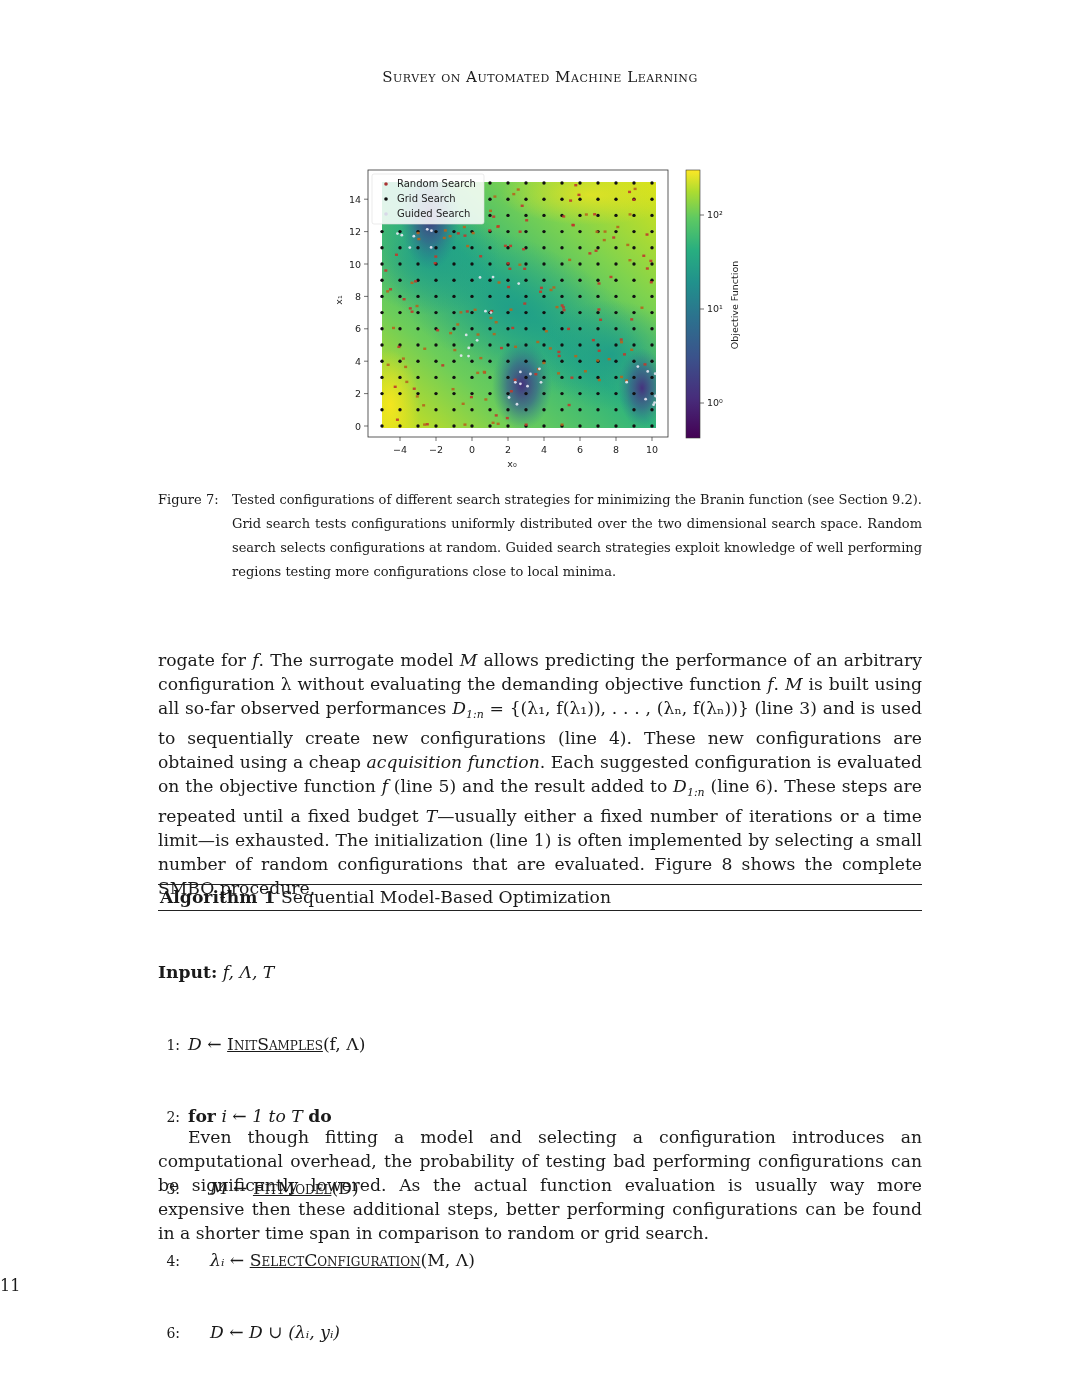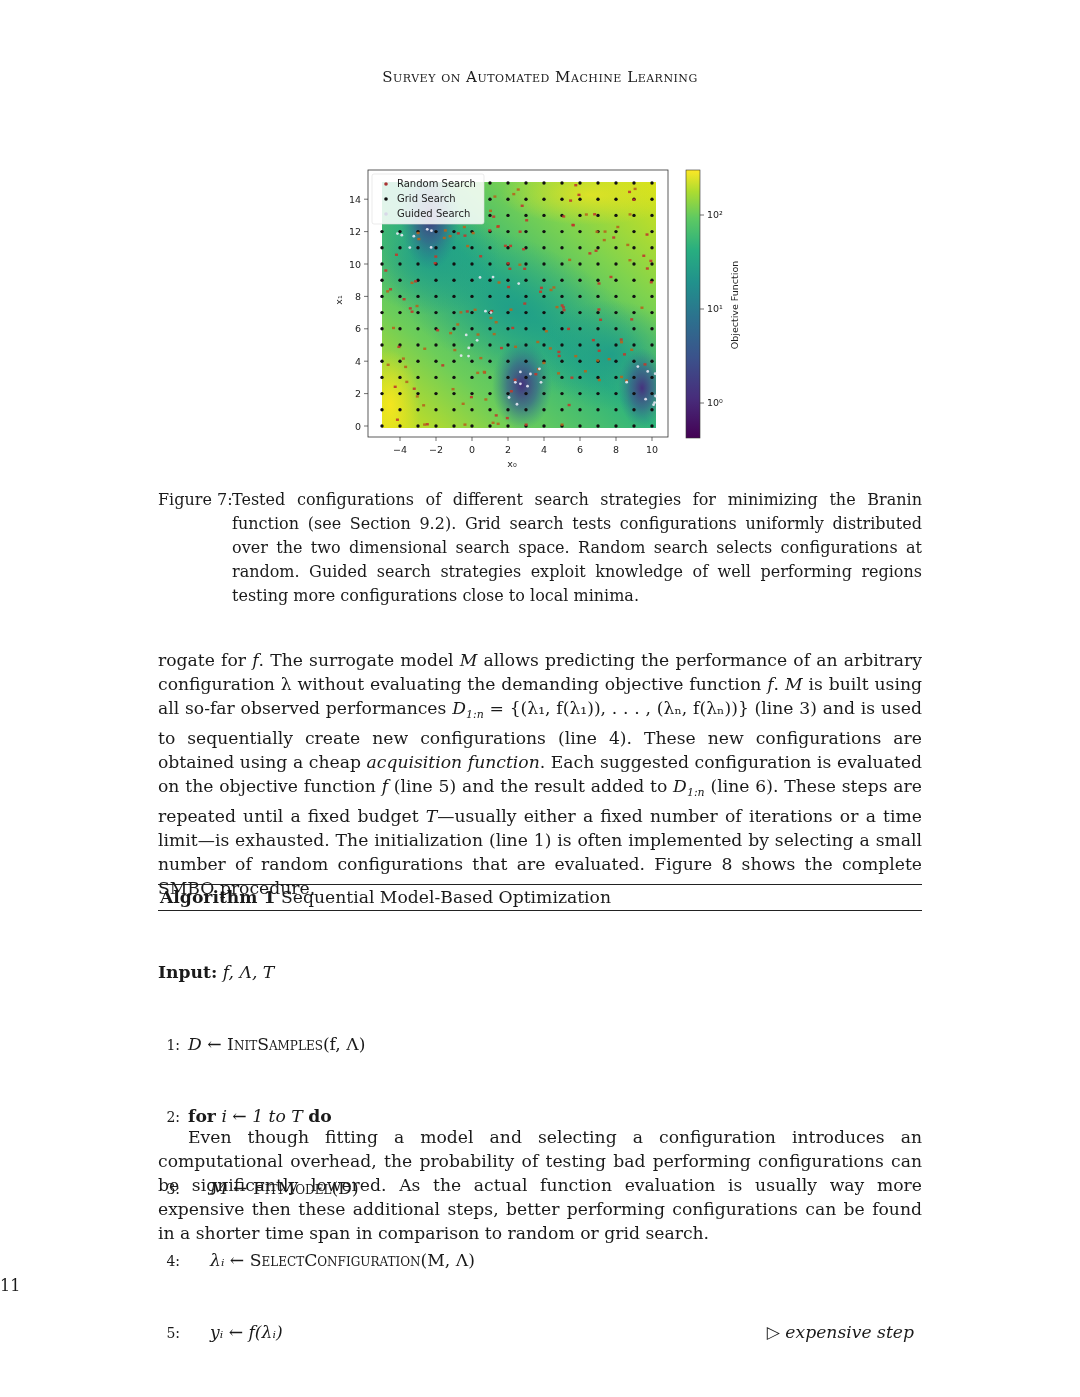--- a/index.html
+++ b/index.html
@@ -9,21 +9,21 @@
     overflow: hidden;
   }
   .running-head {
     position: absolute; top: 68px; left: 0; width: 1080px; text-align: center;
     font-size: 15px; letter-spacing: 0.5px; font-variant: small-caps;
   }
   .figure { position: absolute; left: 330px; top: 160px; width: 430px; height: 320px; }
   .figure svg { position: absolute; left: 0; top: 0; }
   .caption {
     position: absolute; left: 158px; top: 488px; width: 764px;
-    font-size: 16px; line-height: 24px; text-align: justify;
+    font-size: 13px; line-height: 24px; text-align: justify;
   }
   .caption .cap-label { position: absolute; left: 0; top: 0; }
   .caption .cap-text { margin-left: 74px; display: block; text-align: justify; }
   .para {
     position: absolute; left: 158px; width: 764px; font-size: 17.2px; line-height: 23.9px;
     text-align: justify;
   }
   .para1 { top: 649px; }
   .para2 { top: 1126px; text-indent: 30px; }
   .algo { position: absolute; left: 158px; top: 884px; width: 764px; font-size: 17.2px; }
@@ -31,21 +31,21 @@
   .algo .title { padding: 1px 2px 2px 2px; line-height: 22px; }
   .algo .rule-mid { border-top: 1px solid #222; }
   .algo .body { line-height: 24px; padding-top: 1px; }
   .algo .line { position: relative; height: 24px; white-space: nowrap; margin-top: 48px; }
   .algo .ln { display: inline-block; width: 22px; text-align: right; font-size: 14px; margin-right: 8px; }
   .algo .indent { display: inline-block; width: 22px; }
   .algo .comment { position: absolute; right: 8px; top: 0; font-style: italic; }
   .algo .rule-bot { border-top: 1px solid #222; margin-top: 1px; }
   .b { font-weight: bold; }
   .i { font-style: italic; }
-  .sc { font-variant: small-caps; }
+  .sc { font-variant: small-caps; text-decoration: underline; }
   .page-num { position: absolute; top: 1276px; left: 0; width: 1080px; text-align: left; font-size: 16px; }
   .tick-lbl { font-family: "DejaVu Sans", sans-serif; font-size: 9.5px; fill: #222; }
   .leg-lbl { font-family: "DejaVu Sans", sans-serif; font-size: 10px; fill: #222; }
 </style>
 </head>
 <body>
 
 <div class="running-head">Survey on Automated Machine Learning</div>
 
 <div class="figure">
@@ -613,21 +613,20 @@
 <div class="algo">
   <div class="rule-top"></div>
   <div class="title"><span class="b">Algorithm 1</span> <span>Sequential Model-Based Optimization</span></div>
   <div class="rule-mid"></div>
   <div class="body">
     <div class="line"><span class="b">Input:</span> <span class="i">f, Λ, T</span></div>
     <div class="line"><span class="ln">1:</span><span class="i">D ← </span><span class="sc">InitSamples</span><span>(f, Λ)</span></div>
     <div class="line"><span class="ln">2:</span><span class="b">for</span><span class="i"> i ← 1 to T </span><span class="b">do</span></div>
     <div class="line"><span class="ln">3:</span><span class="indent"></span><span class="i">M ← </span><span class="sc">FitModel</span><span>(D)</span></div>
     <div class="line"><span class="ln">4:</span><span class="indent"></span><span class="i">λᵢ ← </span><span class="sc">SelectConfiguration</span><span>(M, Λ)</span></div>
-    <div class="line"><span class="ln">5:</span><span class="indent"></span><span class="i">yᵢ ← f(λᵢ)</span><span class="comment">▷ expensive step</span></div>
     <div class="line"><span class="ln">6:</span><span class="indent"></span><span class="i">D ← D ∪ (λᵢ, yᵢ)</span></div>
     <div class="line"><span class="ln">7:</span><span class="b">end for</span></div>
   </div>
   <div class="rule-bot"></div>
 </div>
 
 <div class="para para2">Even though fitting a model and selecting a configuration introduces an computational overhead, the probability of testing bad performing configurations can be significantly lowered. As the actual function evaluation is usually way more expensive then these additional steps, better performing configurations can be found in a shorter time span in comparison to random or grid search.</div>
 
 <div class="page-num">11</div>
 

